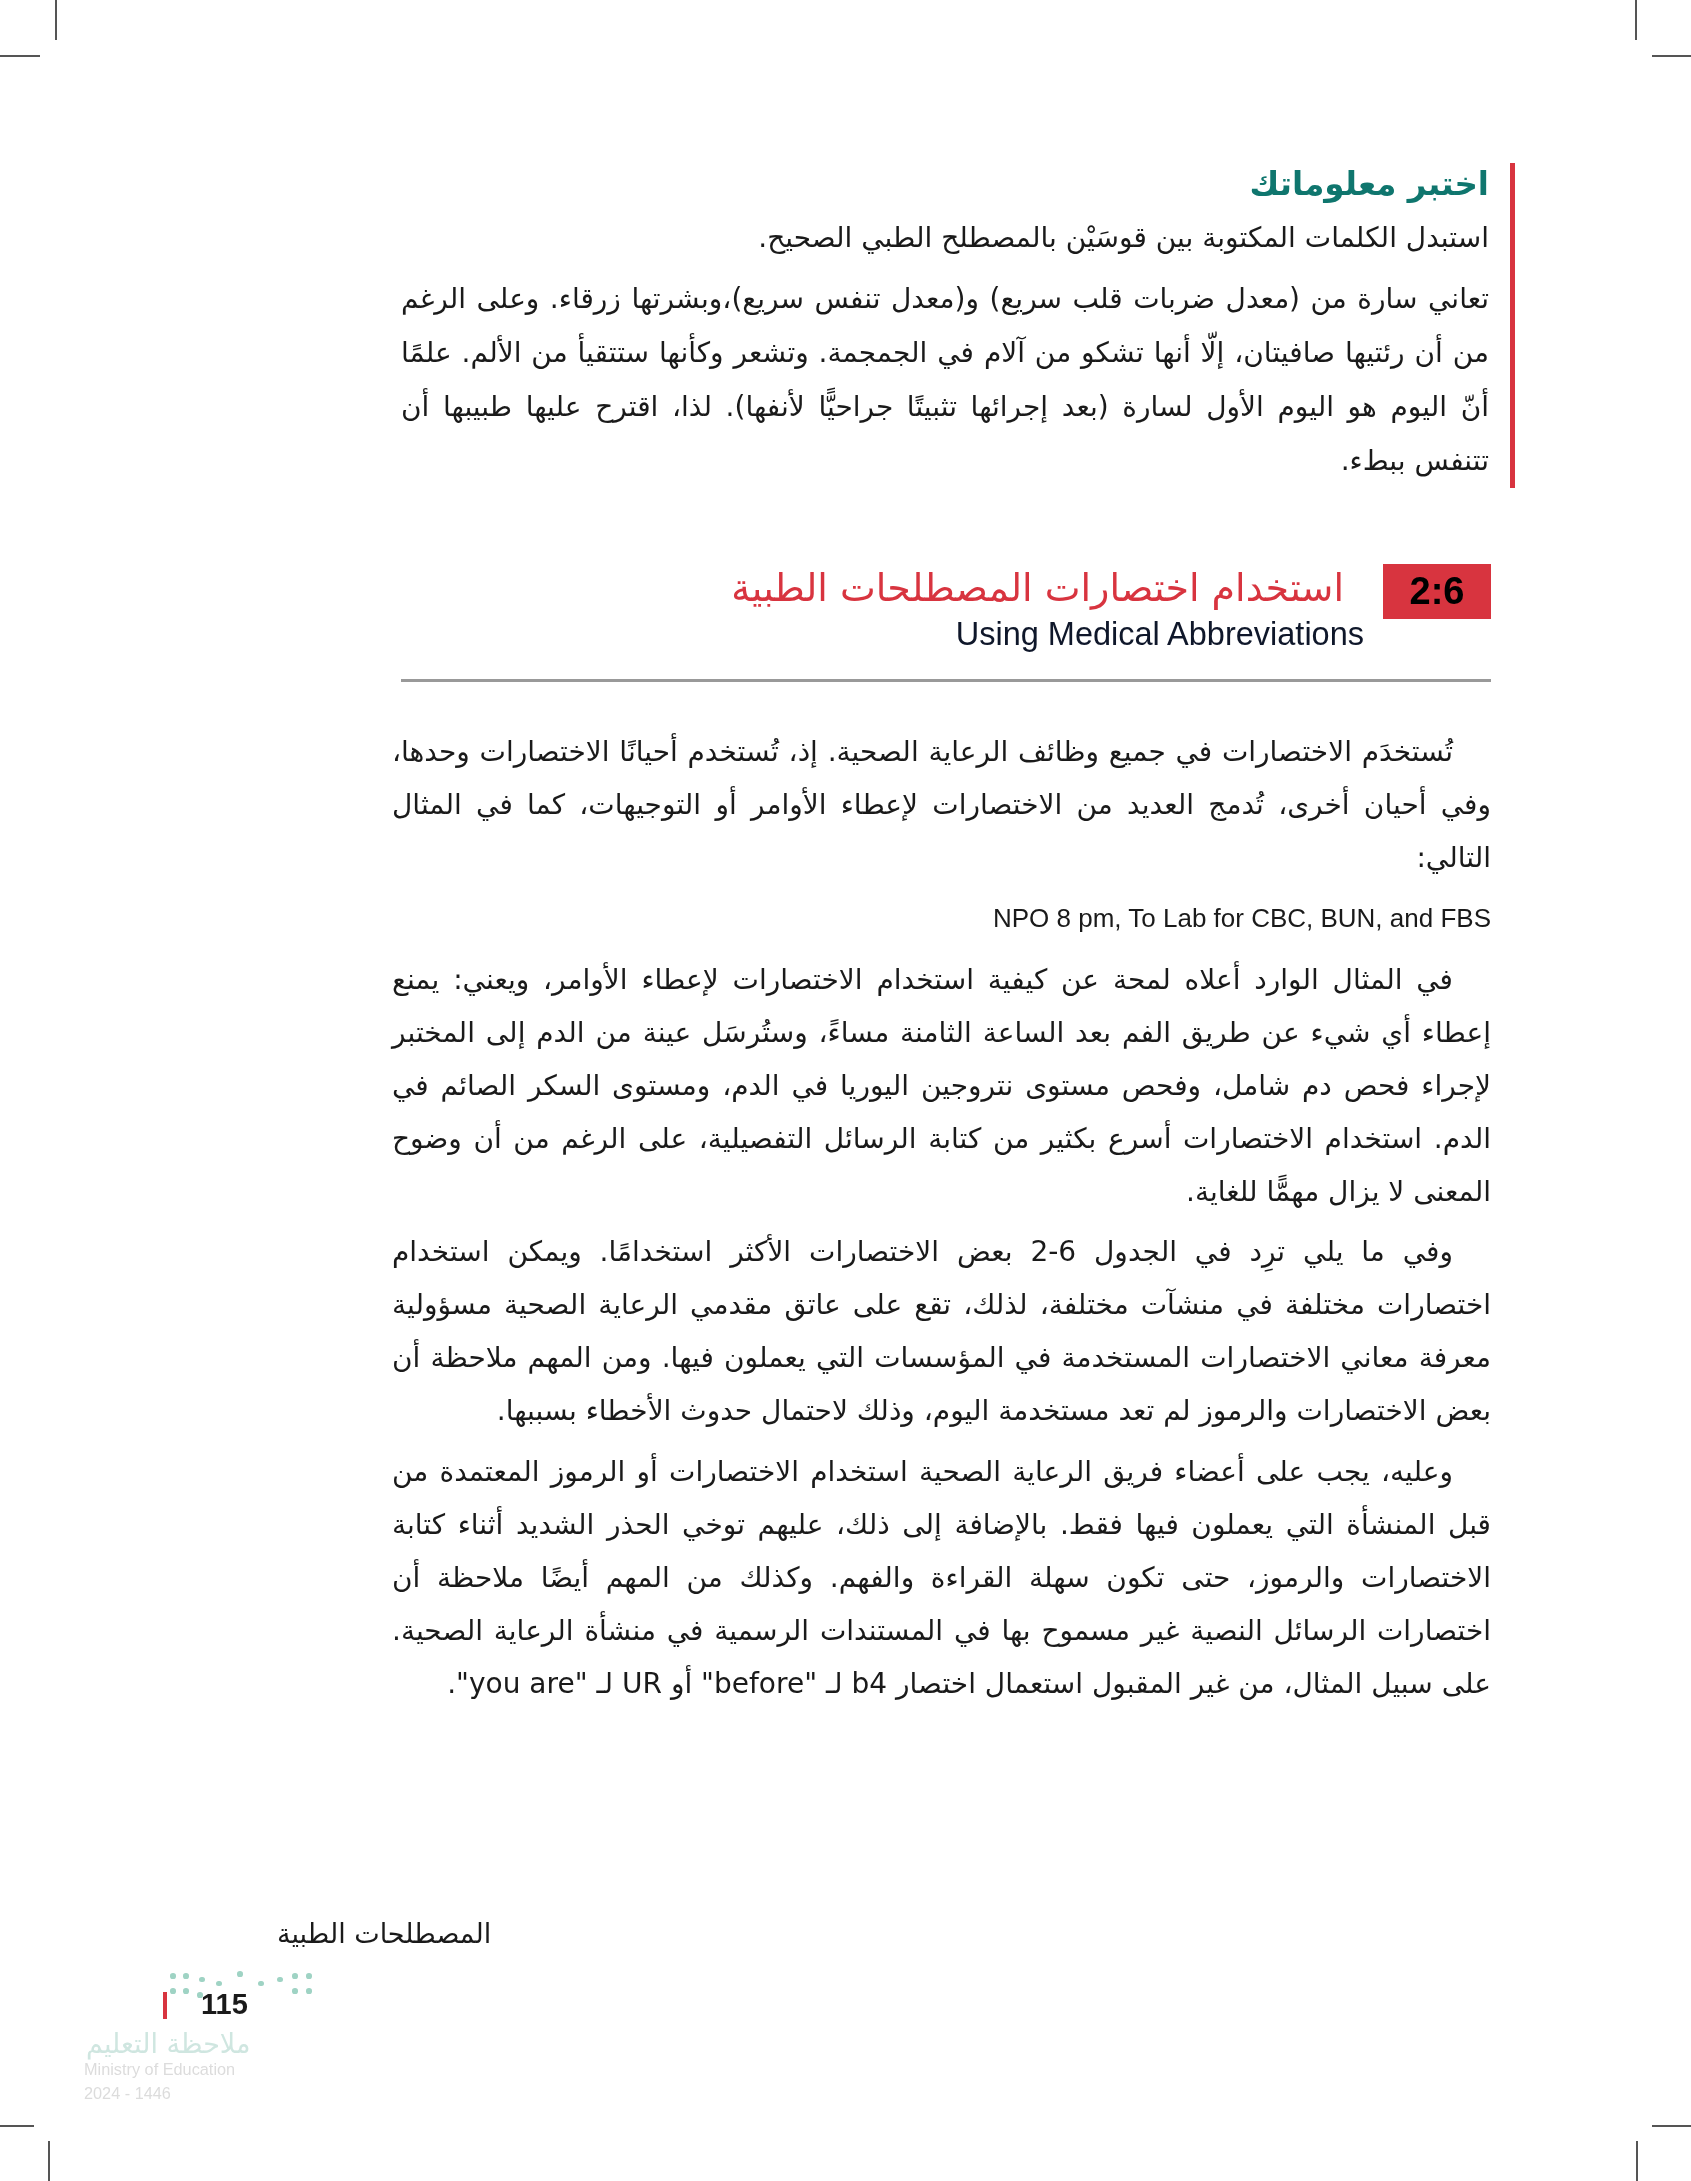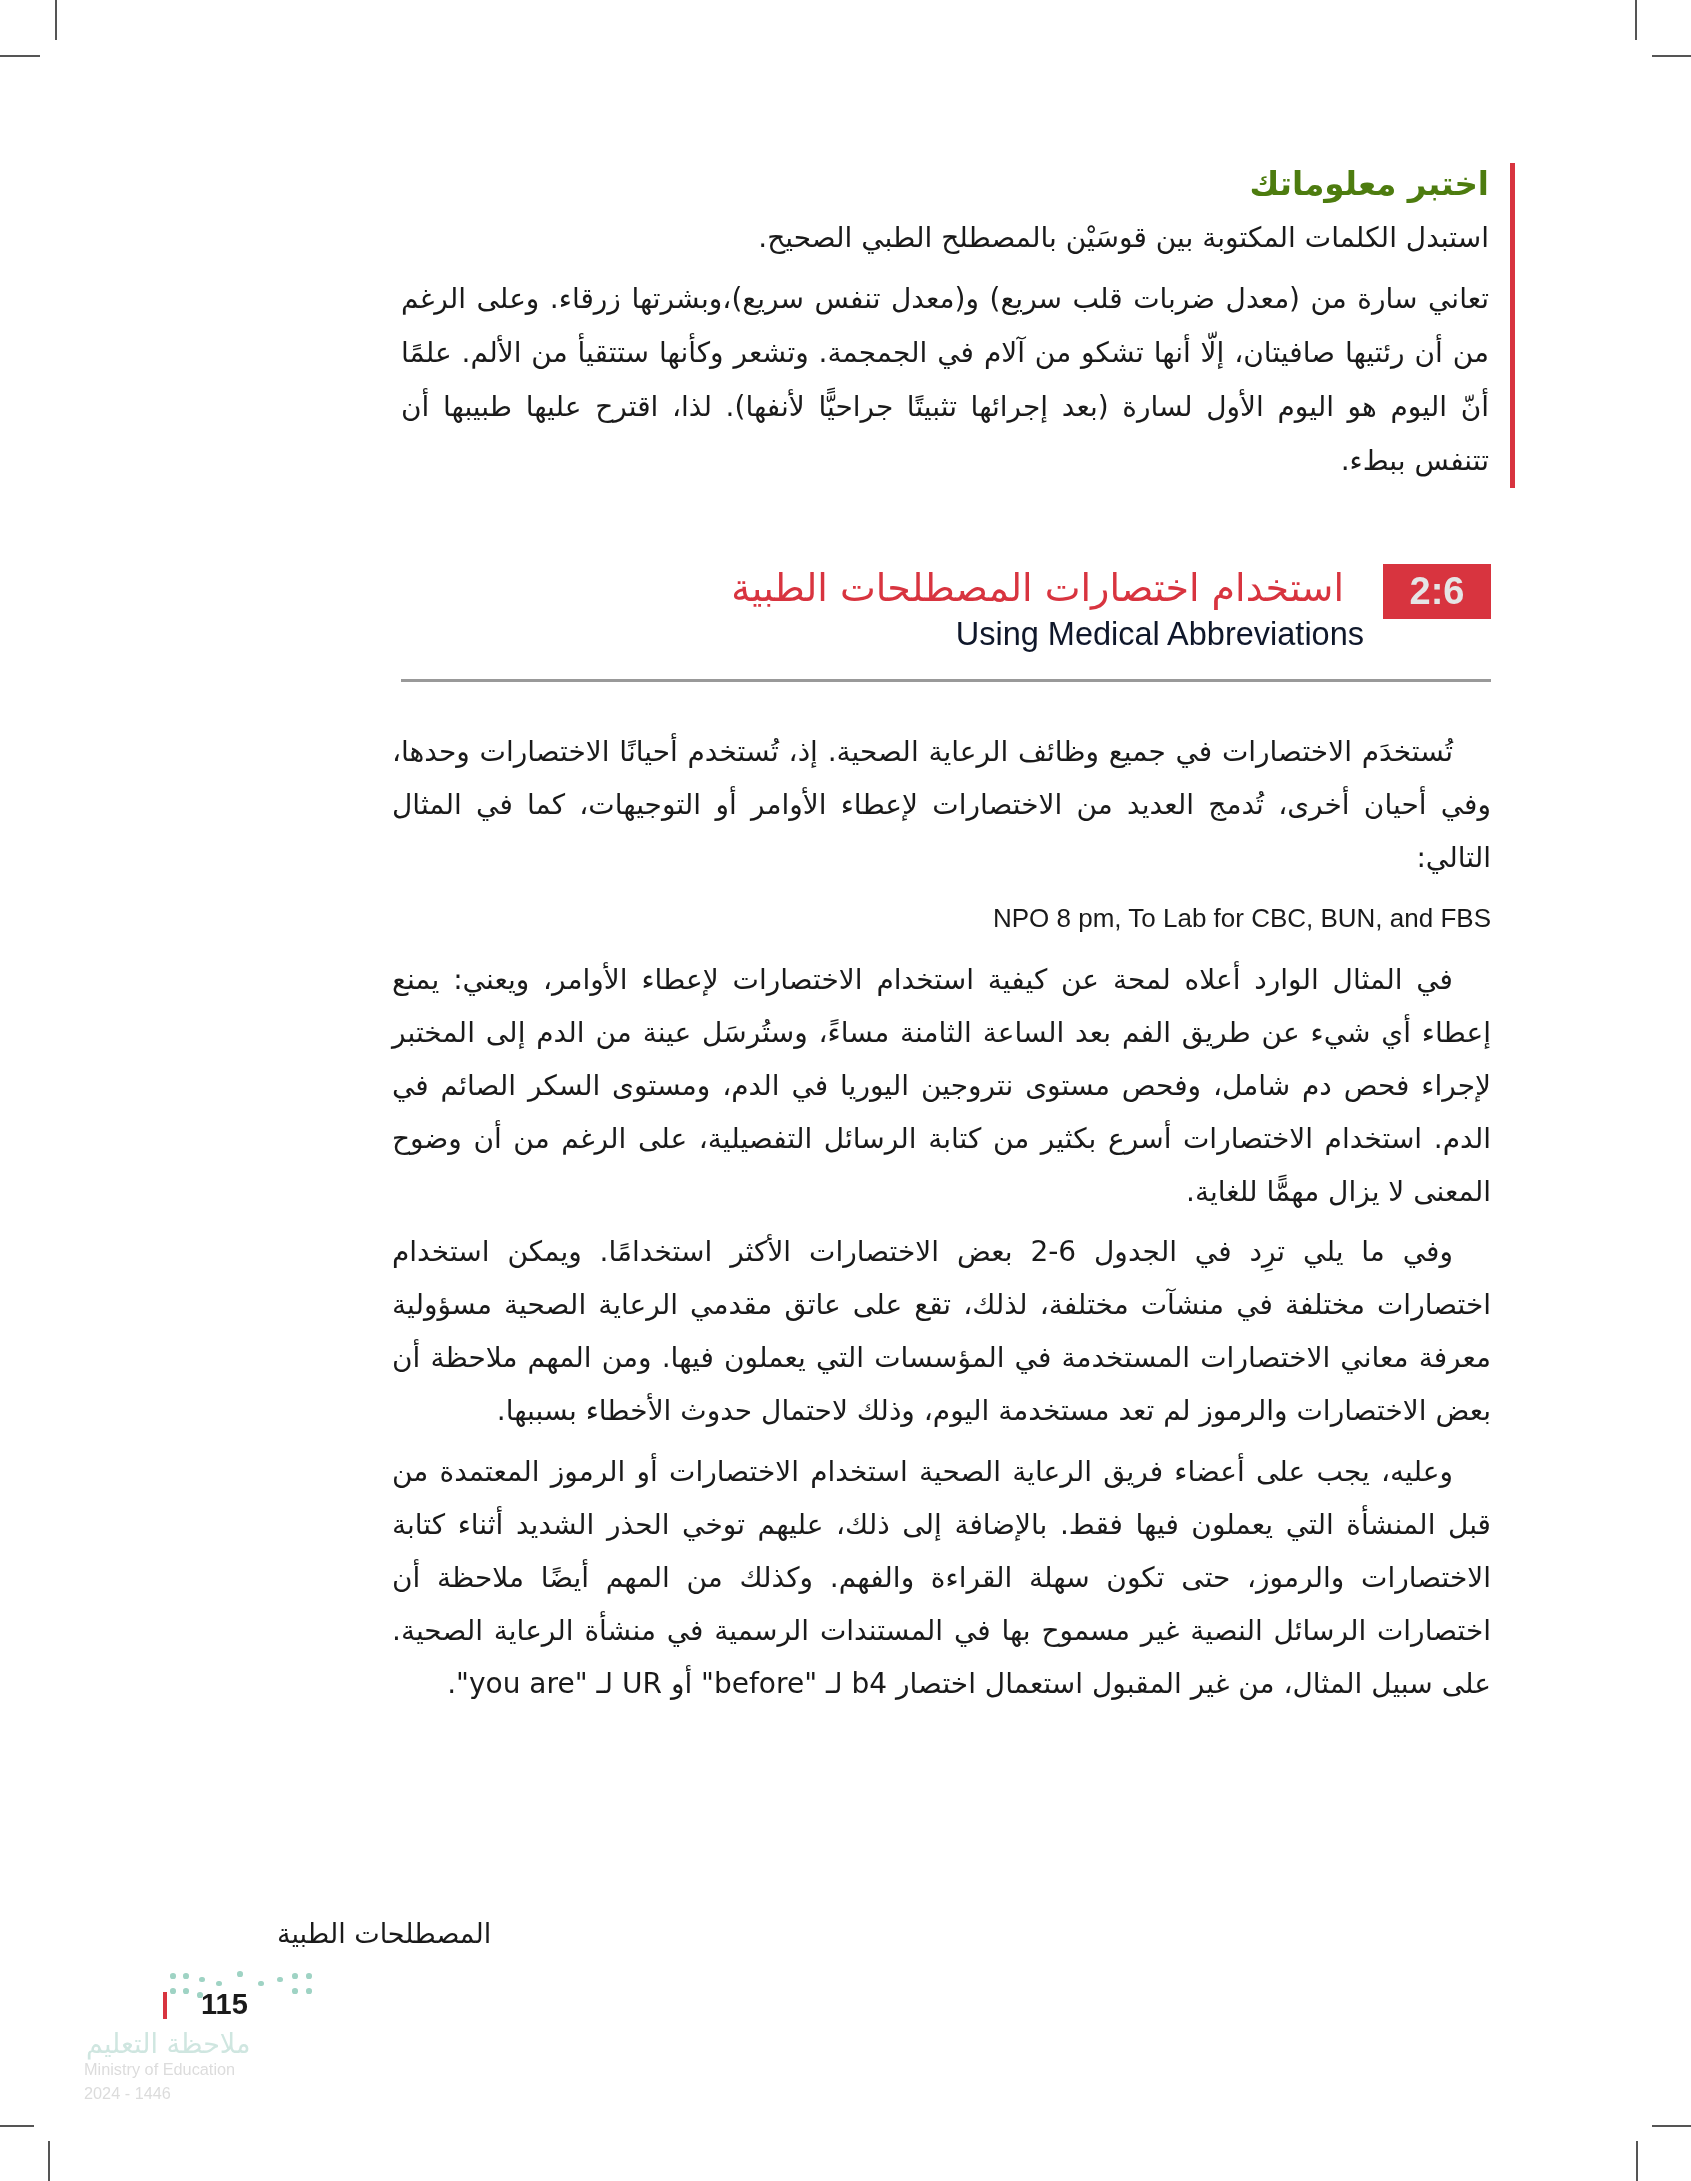--- a/index.html
+++ b/index.html
@@ -8,30 +8,30 @@
     font-family: "DejaVu Sans", sans-serif; color: #1a1a1a;
   }
   .crop { position: absolute; background: #555; }
   .red { color: #d8343f; }
 
   
   .quiz {
     position: absolute; left: 401px; top: 163px; width: 1114px;
     border-right: 5.7px solid #d8343f; padding-right: 21px; box-sizing: border-box; direction: rtl;
   }
-  .quiz-title { font-size: 32.5px; font-weight: bold; color: #4d7c0f; margin: 0 0 13.4px 0; line-height: 42px; }
+  .quiz-title { font-size: 32.5px; font-weight: bold; color: #0f766e; margin: 0 0 13.4px 0; line-height: 42px; }
   .quiz-instr { font-size: 28px; margin: 0 0 13.4px 0; line-height: 40px; }
   .quiz-body { font-size: 28px; line-height: 54px; text-align: justify; margin: 0; }
 
   
   .section {
     position: absolute; left: 401px; top: 564px; width: 1090px; direction: rtl;
   }
   .sec-num {
-    position: absolute; right: 0; top: 0; width: 108px; height: 55px; background: #d8343f; color: #e5e5e5;
+    position: absolute; right: 0; top: 0; width: 108px; height: 55px; background: #d8343f; color: #000000;
     font-family: "Liberation Sans", sans-serif; font-weight: bold; font-size: 38px; line-height: 55px; text-align: center;
   }
   .sec-ar { position: absolute; right: 147px; top: 1.9px; font-size: 38px; font-weight: normal; color: #d8343f; white-space: nowrap; }
   .sec-en {
     position: absolute; right: 127px; top: 52px; font-family: "Liberation Sans", sans-serif; font-size: 32.5px;
     color: #0f172a; white-space: nowrap; direction: ltr;
   }
   .rule { position: absolute; left: 401px; top: 679px; width: 1090px; height: 2.9px; background: #999; }
 
   

